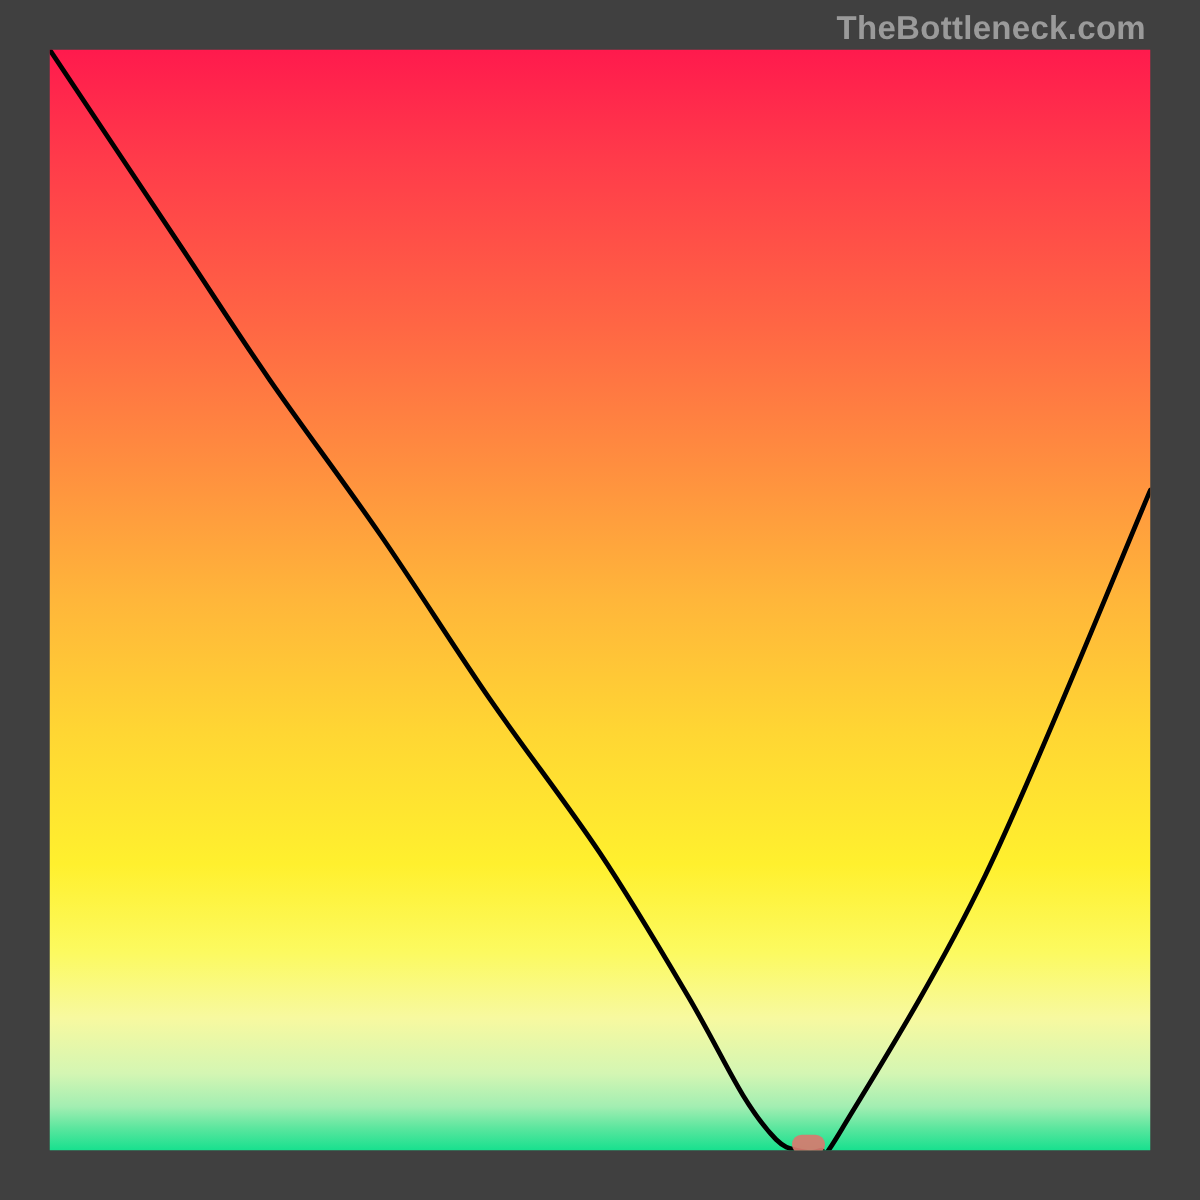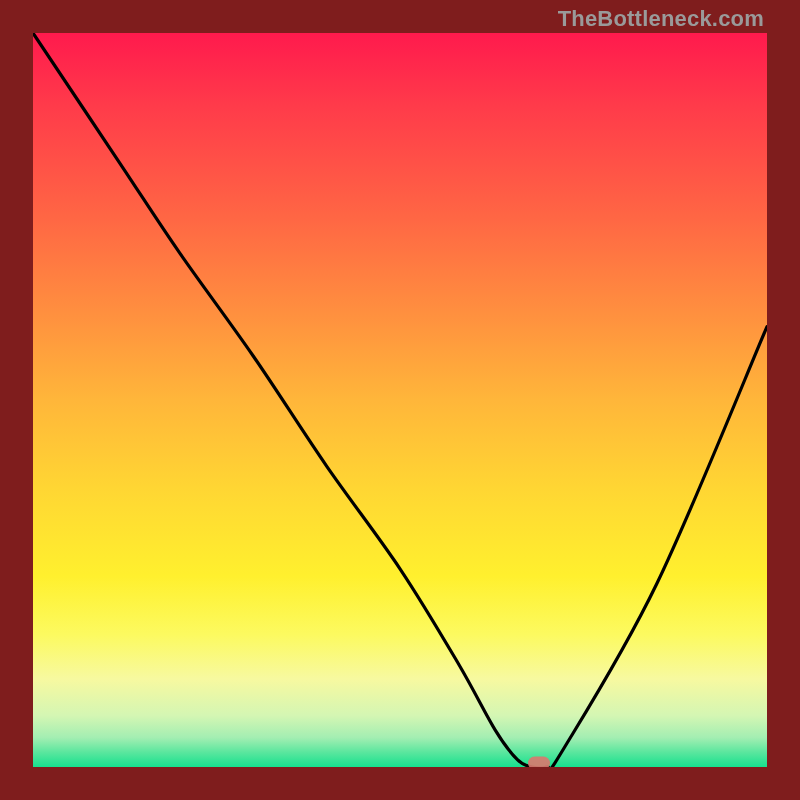--- a/index.html
+++ b/index.html
@@ -9,21 +9,21 @@
     height: 800px;
     background: #000;
     overflow: hidden;
   }
   .frame {
     position: absolute;
     left: 0;
     top: 0;
     width: 800px;
     height: 800px;
-    background: #7f1d1d;
+    background: #404040;
   }
   .plot-area {
     position: absolute;
     left: 33px;
     top: 33px;
     width: 734px;
     height: 734px;
     overflow: hidden;
   }
   .gradient {

